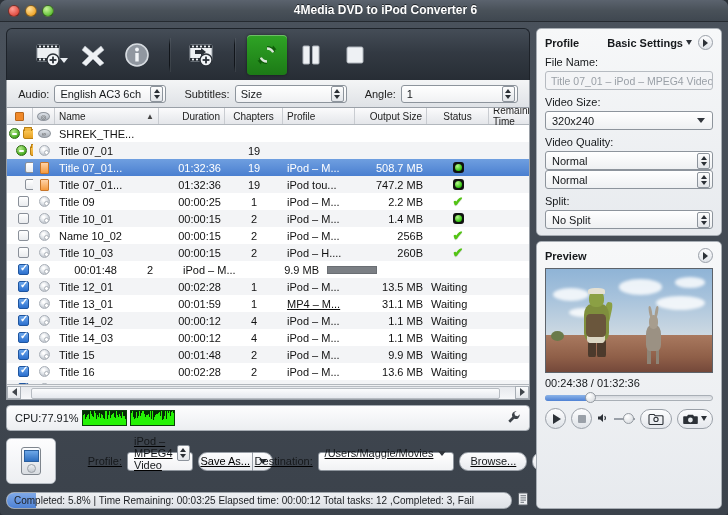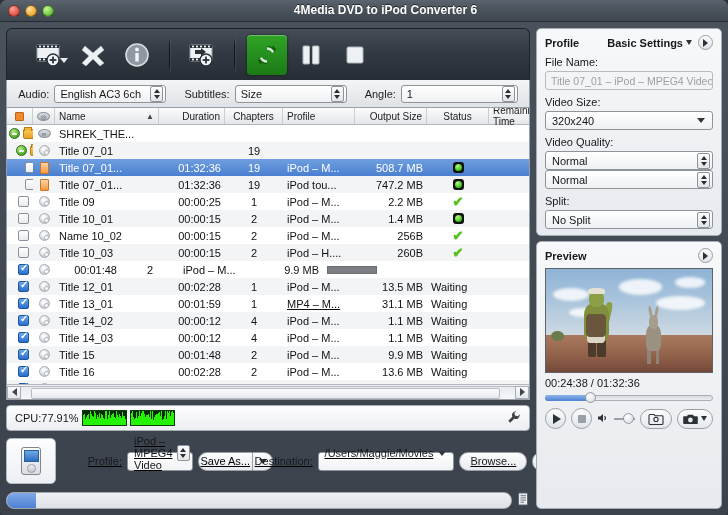--- a/index.html
+++ b/index.html
@@ -1004,20 +1004,21 @@
                   <i class="caret-dn" style="margin:0"></i>
                 </span>
             </span>
           </div>
         </div>
       </div>
 
       <div class="statusbar">
         <div class="statusfield">
           <div class="statusprog" id="statusprog" style="width: 5.8%;"></div>
+          <div class="statustext">Completed: 5.8% | Time Remaining: 00:03:25 Elapsed time: 00:00:12 Total tasks: 12 ,Completed: 3, Fail</div>
         </div>
         <span>
           <svg width="13" height="14" viewBox="0 0 13 14">
             <rect x="1.5" y="1" width="9" height="12" rx="1" fill="#eceef1" stroke="#5f656c"></rect>
             <rect x="3.5" y="3.2" width="5.5" height="1" fill="#6d737a"></rect>
             <rect x="3.5" y="5.4" width="5.5" height="1" fill="#6d737a"></rect>
             <rect x="3.5" y="7.6" width="5.5" height="1" fill="#6d737a"></rect>
             <rect x="3.5" y="9.8" width="3.5" height="1" fill="#6d737a"></rect>
           </svg>
         </span>

